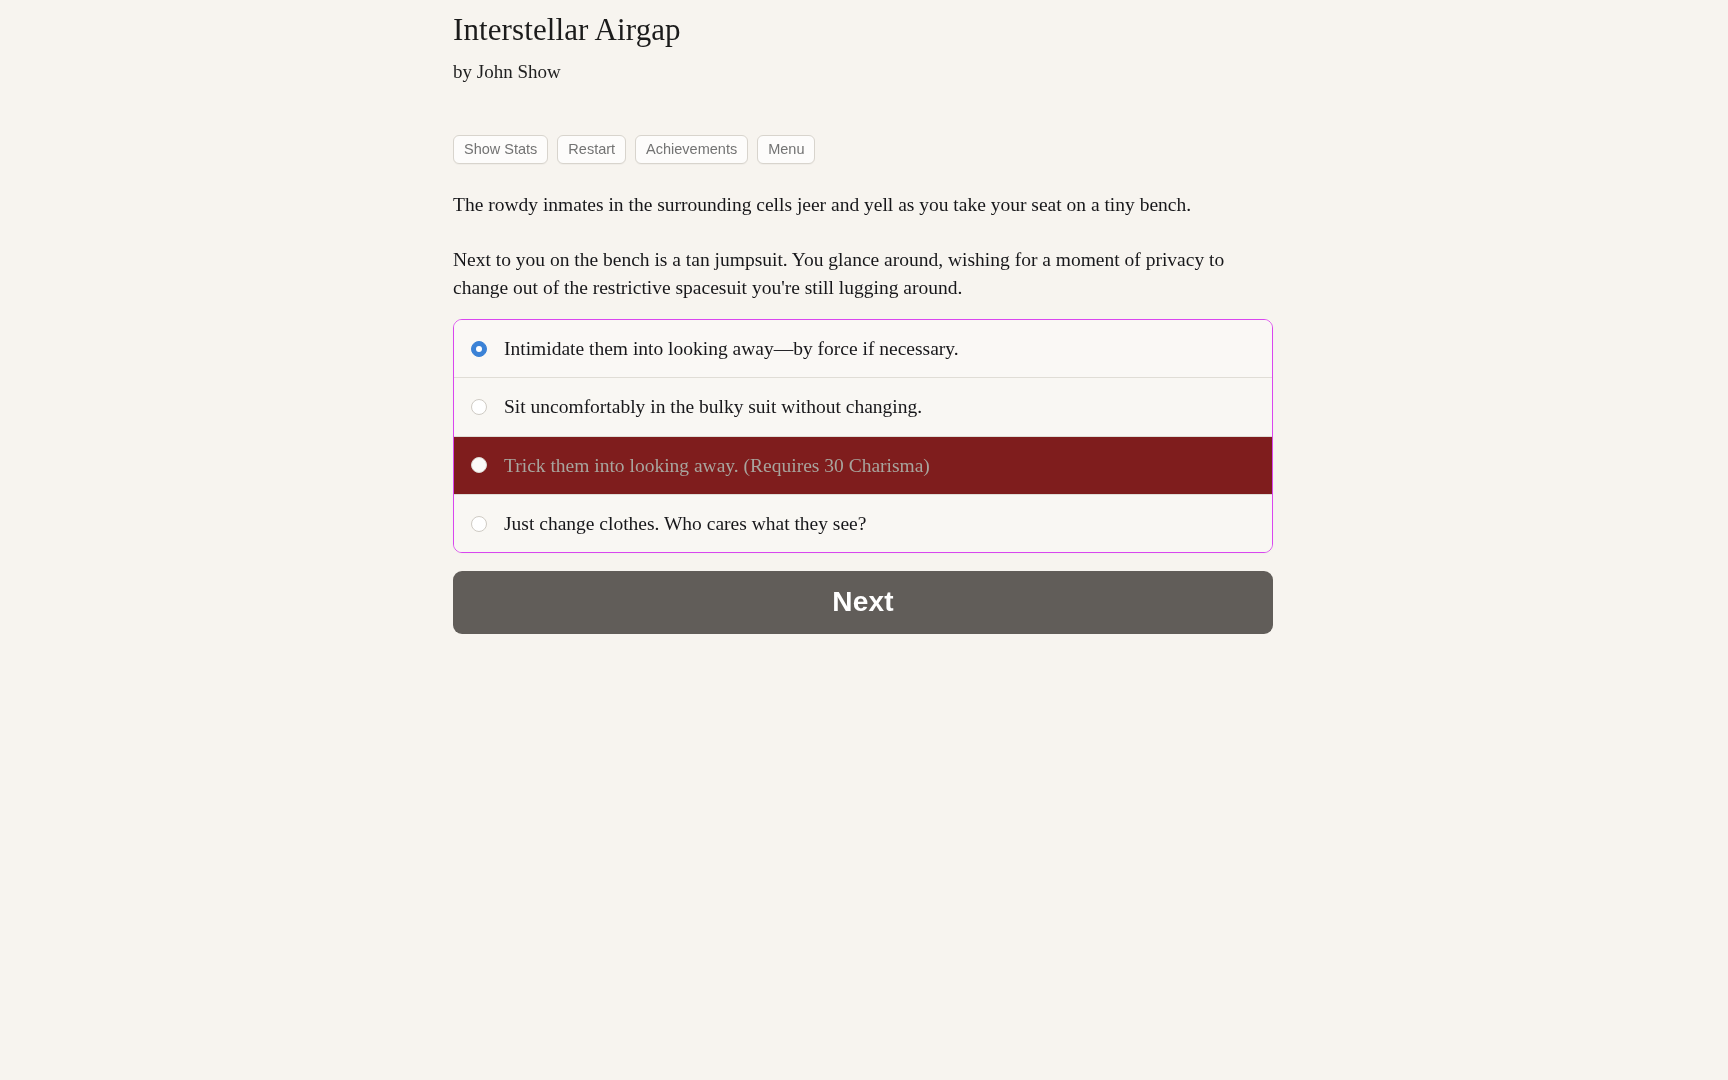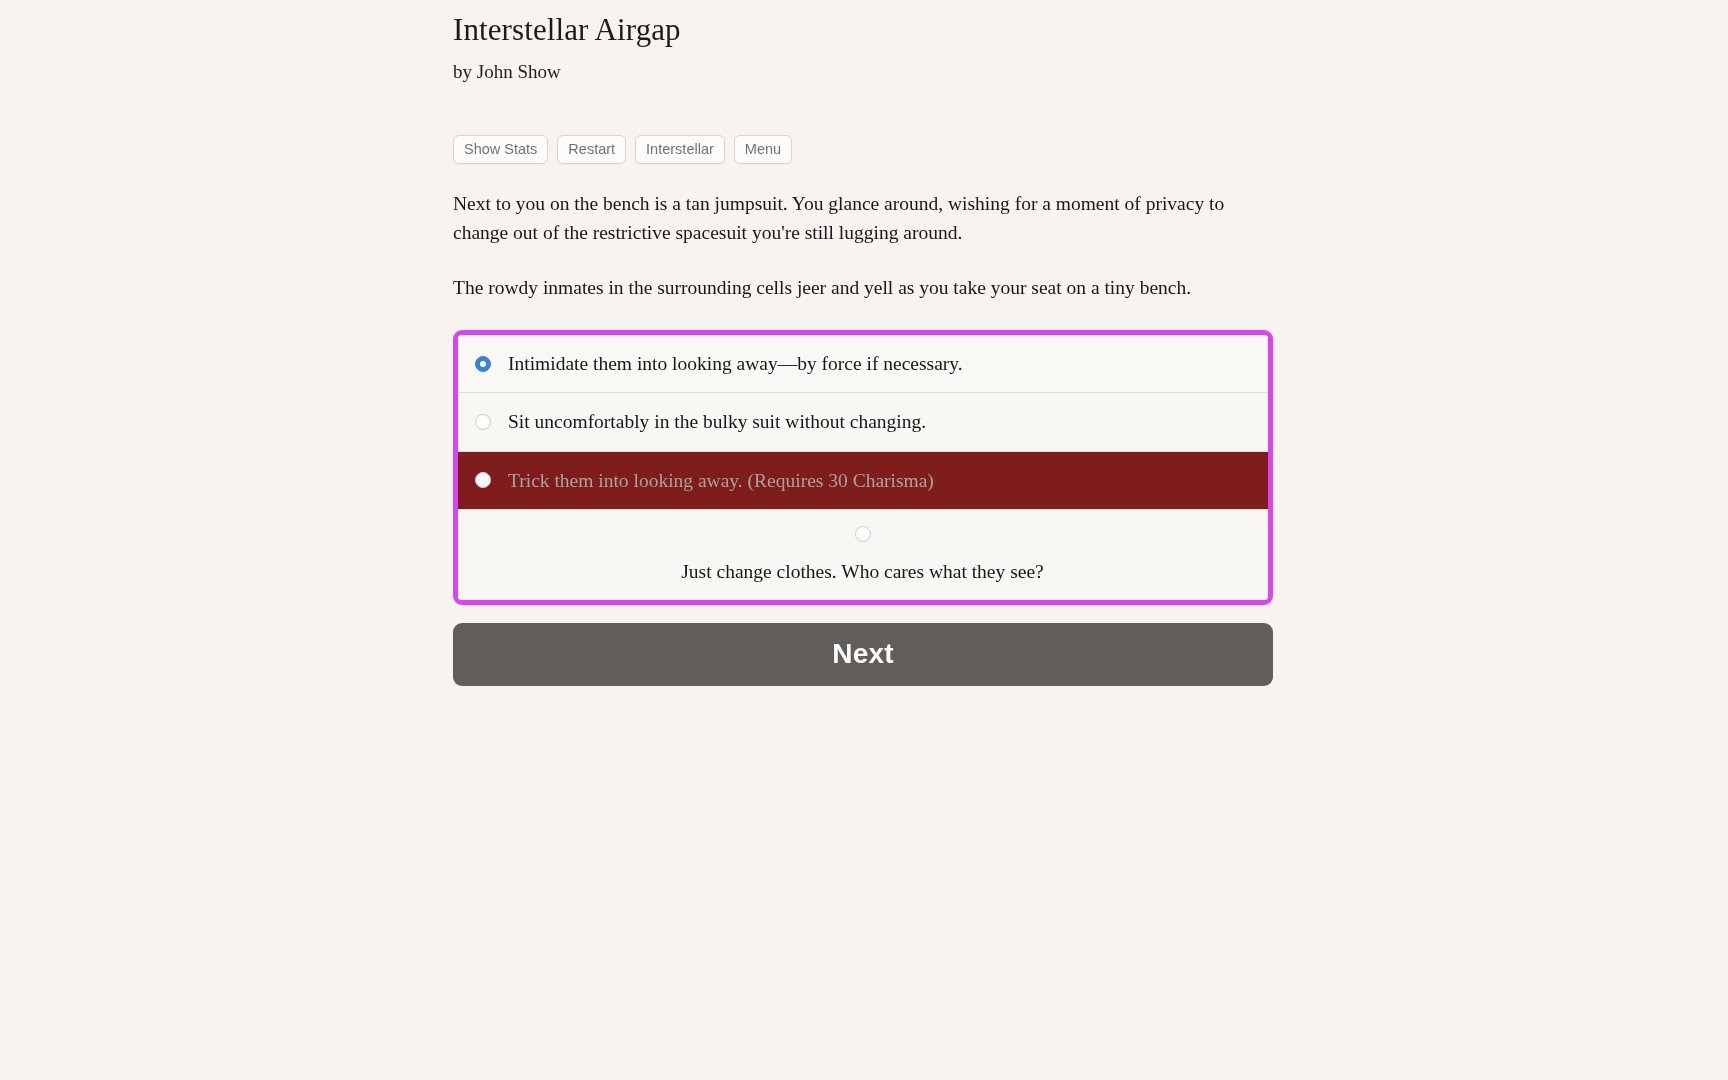--- a/index.html
+++ b/index.html
@@ -66,39 +66,39 @@
     font-family: "Liberation Serif", serif;
     font-size: 19.5px;
     color: #17171a;
     line-height: 1.47;
     margin: 26px 0 0 0;
     max-width: 820px;
   }
   .story-para.first { margin-top: 27px; }
 
   .choices {
-    margin-top: 27px;
-    border: 5px solid #d946ef;
+    margin-top: 16px;
+    border: 1px solid #d946ef;
     border-radius: 9px;
     background: #faf8f5;
     overflow: hidden;
     box-shadow: 0 1px 2px rgba(0,0,0,0.025);
   }
 
   .choice-row {
     display: flex;
     align-items: center;
     gap: 17px;
     padding: 16px 18px 16px 17px;
     border-bottom: 1px solid #e0ddd6;
     background: #f9f7f3;
     cursor: pointer;
     min-height: 22px;
   }
-  .choice-row:last-child { border-bottom: none; flex-direction: column; }
+  .choice-row:last-child { border-bottom: none; }
   .choice-row.selected { background: #faf8f5; }
   .choice-row.disabled { cursor: default; background: #7f1d1d; }
 
   .radio {
     width: 16px;
     height: 16px;
     min-width: 16px;
     border-radius: 50%;
     border: 1px solid #cfcbc4;
     background: #ffffff;
@@ -155,27 +155,27 @@
 
 <div class="game-wrap">
 
   <h1 class="game-title">Interstellar Airgap</h1>
 
   <div class="game-byline">by John Show</div>
 
   <div class="toolbar">
     <button class="toolbar-btn">Show Stats</button>
     <button class="toolbar-btn">Restart</button>
-    <button class="toolbar-btn">Interstellar</button>
+    <button class="toolbar-btn">Achievements</button>
     <button class="toolbar-btn">Menu</button>
   </div>
 
+  <p class="story-para first">The rowdy inmates in the surrounding cells jeer and yell as you take your seat on a tiny bench.</p>
+
   <p class="story-para">Next to you on the bench is a tan jumpsuit. You glance around, wishing for a moment of privacy to change out of the restrictive spacesuit you're still lugging around.</p>
-
-  <p class="story-para first">The rowdy inmates in the surrounding cells jeer and yell as you take your seat on a tiny bench.</p>
 
   <div class="choices">
 
     <div class="choice-row selected">
       <span class="radio on"></span>
       <span class="choice-label">Intimidate them into looking away—by force if necessary.</span>
     </div>
 
     <div class="choice-row">
       <span class="radio"></span>

